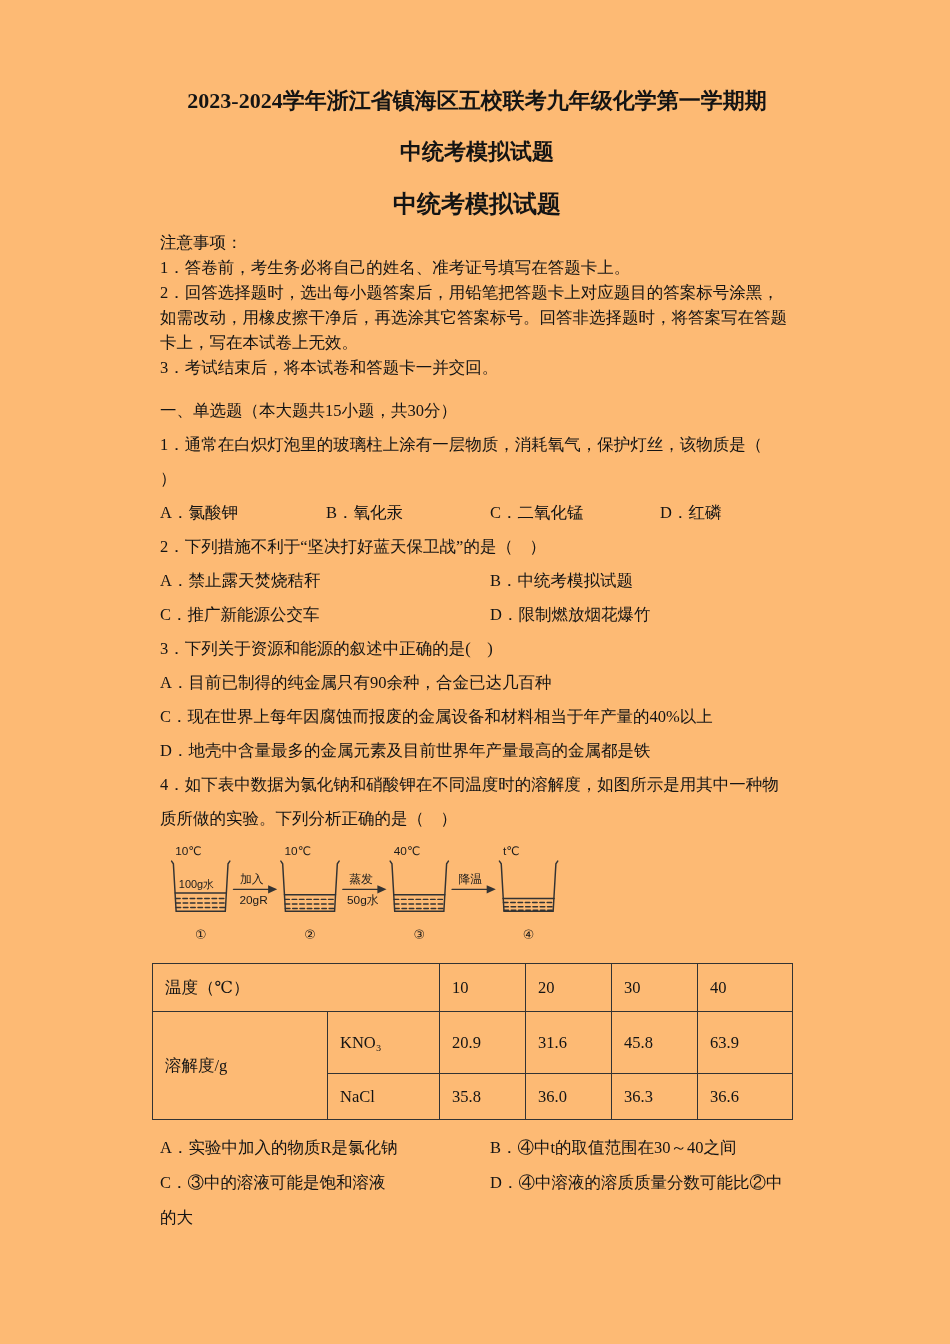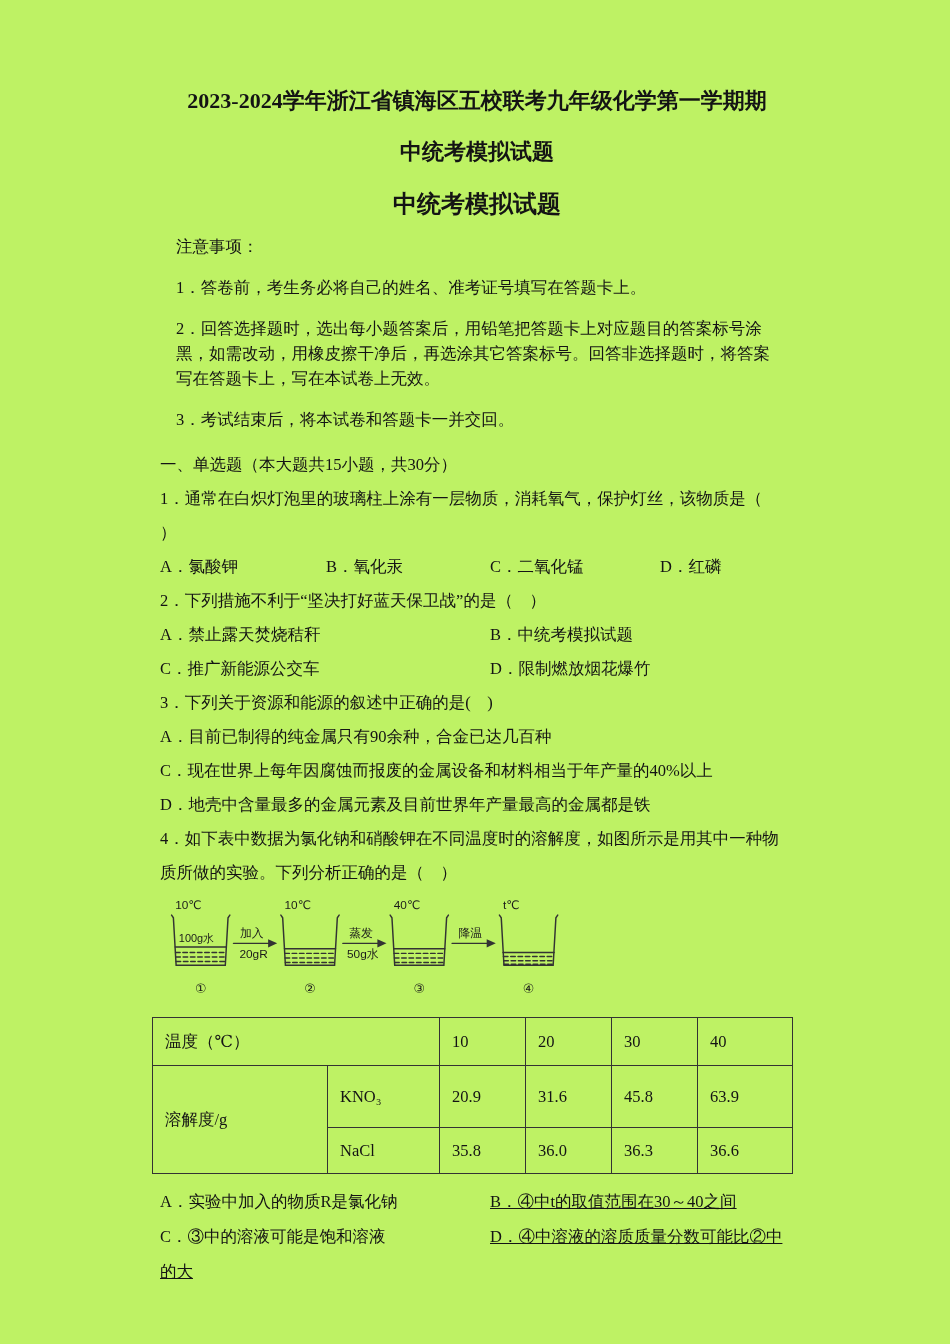--- a/index.html
+++ b/index.html
@@ -1,36 +1,36 @@
 <!DOCTYPE html>
 <html><head>
 <meta charset="utf-8">
 <style>
   * { box-sizing: border-box; }
   html, body { margin: 0; padding: 0; background: #ffffff; }
   .page {
     width: 950px; height: 1344px; overflow: hidden;
-    background: #bef264; color: #141414;
+    background: #fdba74; color: #141414;
     font-family: "Liberation Serif", "DejaVu Serif", serif;
     font-size: 16.5px;
     padding: 88px 156px 20px 160px;
   }
   .title {
     font-weight: 700; text-align: center;
     font-size: 22px; line-height: 1.15;
     margin: 0 0 26px 0;
   }
   .title-lg { font-size: 24px; margin-bottom: 12px; }
   .notes { margin-bottom: 14px; }
-  .notes p { margin: 16px; line-height: 25px; }
+  .notes p { margin: 0; line-height: 25px; }
   .ln { line-height: 34px; margin: 0; }
   .section-heading { margin-top: 12px; }
   .opts4 { display: grid; grid-template-columns: 166px 164px 170px 1fr; }
   .opts2 { display: grid; grid-template-columns: 330px 1fr; }
-  .q4opts { line-height: 35px; text-decoration: underline; }
+  .q4opts { line-height: 35px; }
   .optcol { display: inline-block; width: 330px; vertical-align: top; }
   .diagram-wrap { margin: 6px 0 4px 0; }
   .diagram text {
     font-family: "Liberation Sans", "DejaVu Sans", sans-serif;
     fill: #1a1a1a; stroke: none;
   }
   table.sol {
     border-collapse: collapse; table-layout: fixed;
     width: 640px; margin: 14px 0 10px -8px; border-radius: 14px;
   }

